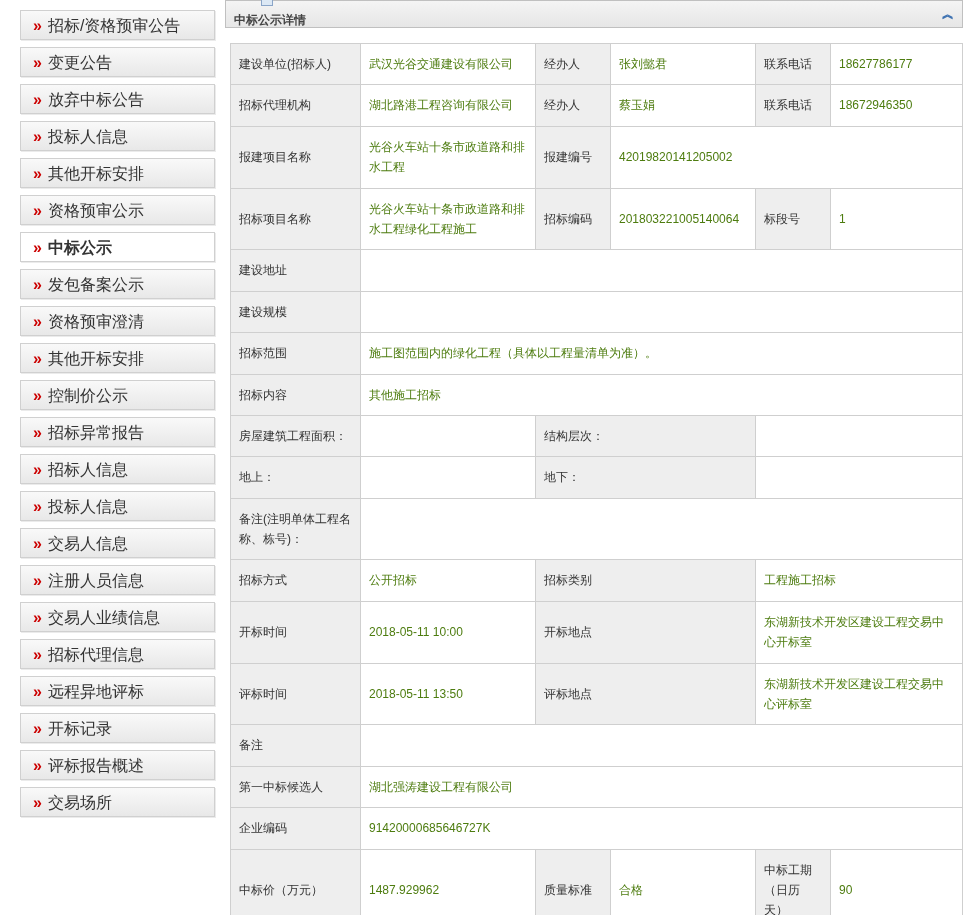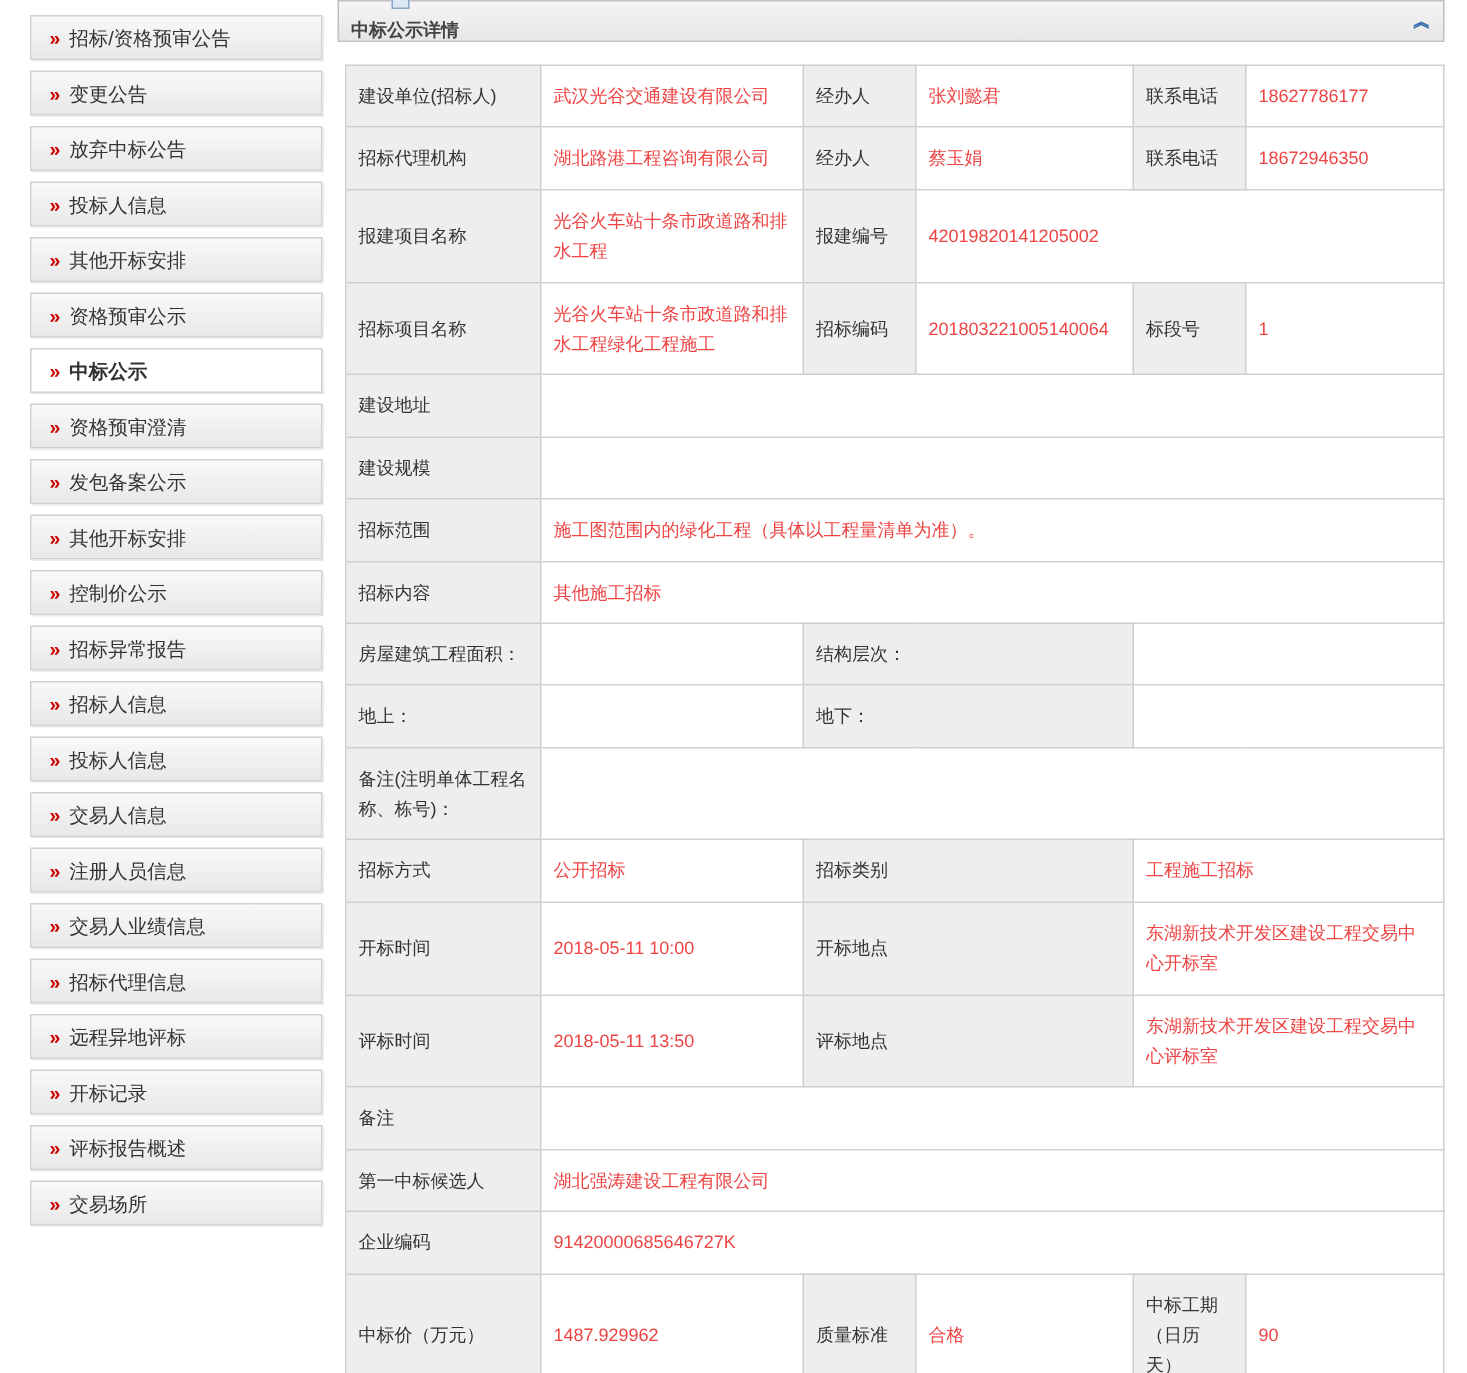--- a/index.html
+++ b/index.html
@@ -18,21 +18,21 @@
 }
 .side-item {
   width: 195px;
   height: 30px;
   line-height: 30px;
   margin-bottom: 7px;
   background: linear-gradient(#f9f9f9, #e8e8e8);
   border: 1px solid #d0d0d0;
   padding-left: 12px;
   cursor: pointer;
-  font-size: 13px;
+  font-size: 16px;
   box-shadow: 1px 1px 0 rgba(0,0,0,0.08);
   color: #333;
 }
 .side-item .chev {
   color: #c00;
   font-weight: bold;
   margin-right: 6px;
   font-family: Arial, sans-serif;
 }
 .side-item.active {
@@ -83,36 +83,36 @@
   vertical-align: middle;
   font-size: 12px;
   word-break: break-all;
   line-height: 1.7;
 }
 table.detail th {
   background: #eeeeee;
   font-weight: normal;
   color: #333;
 }
-table.detail td { background: #fff; color: #ef4444; }
+table.detail td { background: #fff; color: #4d7c0f; }
 </style>
 </head>
 <body>
 
 <div class="layout">
   <div class="sidebar" id="sidebar">
       <div class="side-item"><span class="chev">»</span><span>招标/资格预审公告</span></div>
       <div class="side-item"><span class="chev">»</span><span>变更公告</span></div>
       <div class="side-item"><span class="chev">»</span><span>放弃中标公告</span></div>
       <div class="side-item"><span class="chev">»</span><span>投标人信息</span></div>
       <div class="side-item"><span class="chev">»</span><span>其他开标安排</span></div>
       <div class="side-item"><span class="chev">»</span><span>资格预审公示</span></div>
       <div class="side-item active"><span class="chev">»</span><span>中标公示</span></div>
+      <div class="side-item"><span class="chev">»</span><span>发包备案公示</span></div>
       <div class="side-item"><span class="chev">»</span><span>资格预审澄清</span></div>
-      <div class="side-item"><span class="chev">»</span><span>发包备案公示</span></div>
       <div class="side-item"><span class="chev">»</span><span>其他开标安排</span></div>
       <div class="side-item"><span class="chev">»</span><span>控制价公示</span></div>
       <div class="side-item"><span class="chev">»</span><span>招标异常报告</span></div>
       <div class="side-item"><span class="chev">»</span><span>招标人信息</span></div>
       <div class="side-item"><span class="chev">»</span><span>投标人信息</span></div>
       <div class="side-item"><span class="chev">»</span><span>交易人信息</span></div>
       <div class="side-item"><span class="chev">»</span><span>注册人员信息</span></div>
       <div class="side-item"><span class="chev">»</span><span>交易人业绩信息</span></div>
       <div class="side-item"><span class="chev">»</span><span>招标代理信息</span></div>
       <div class="side-item"><span class="chev">»</span><span>远程异地评标</span></div>

